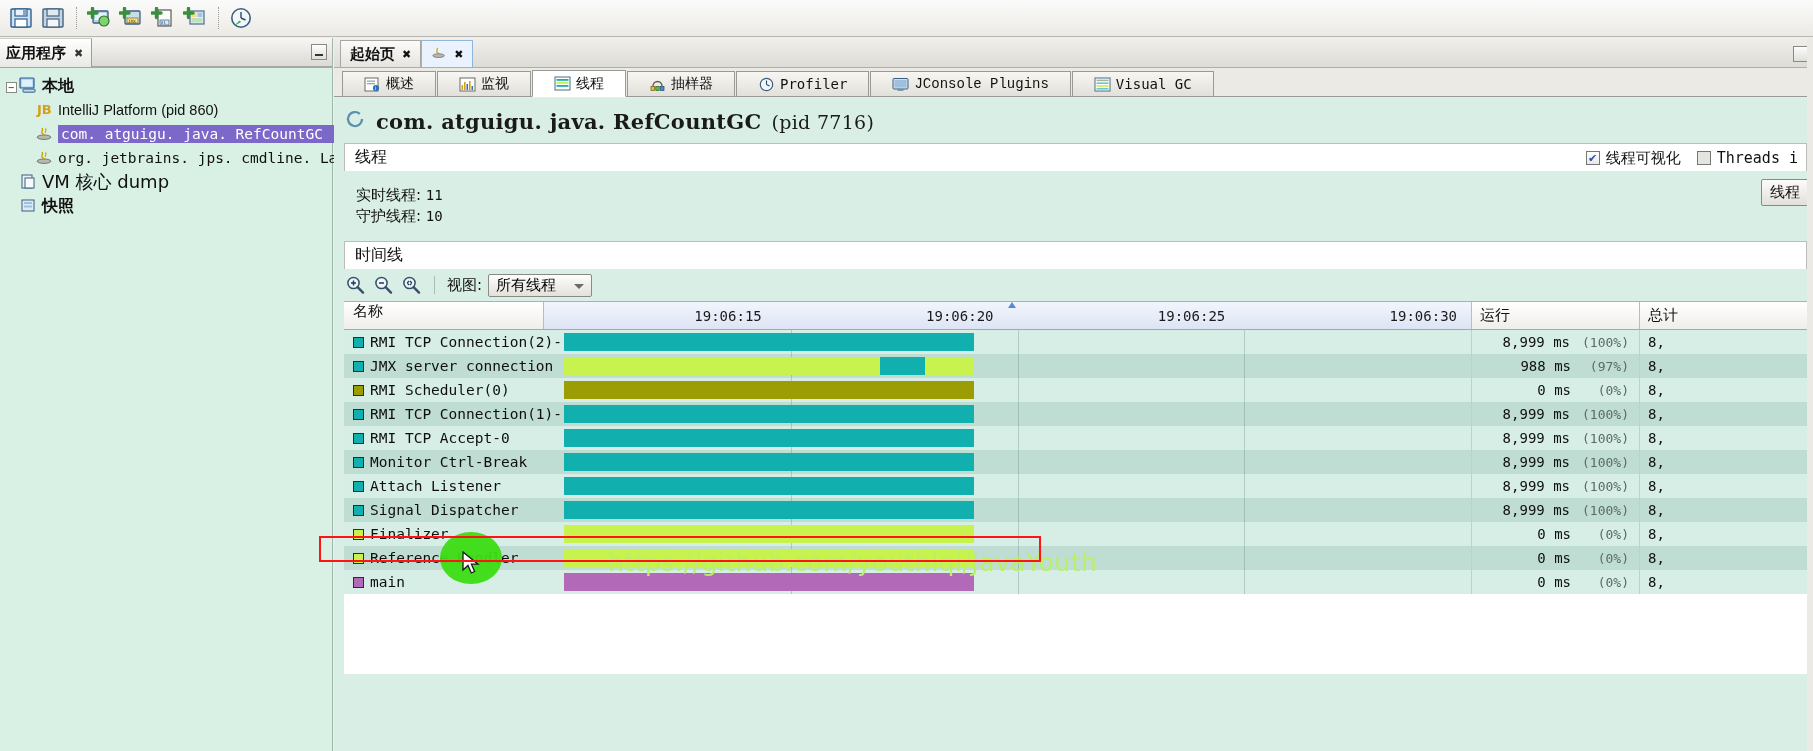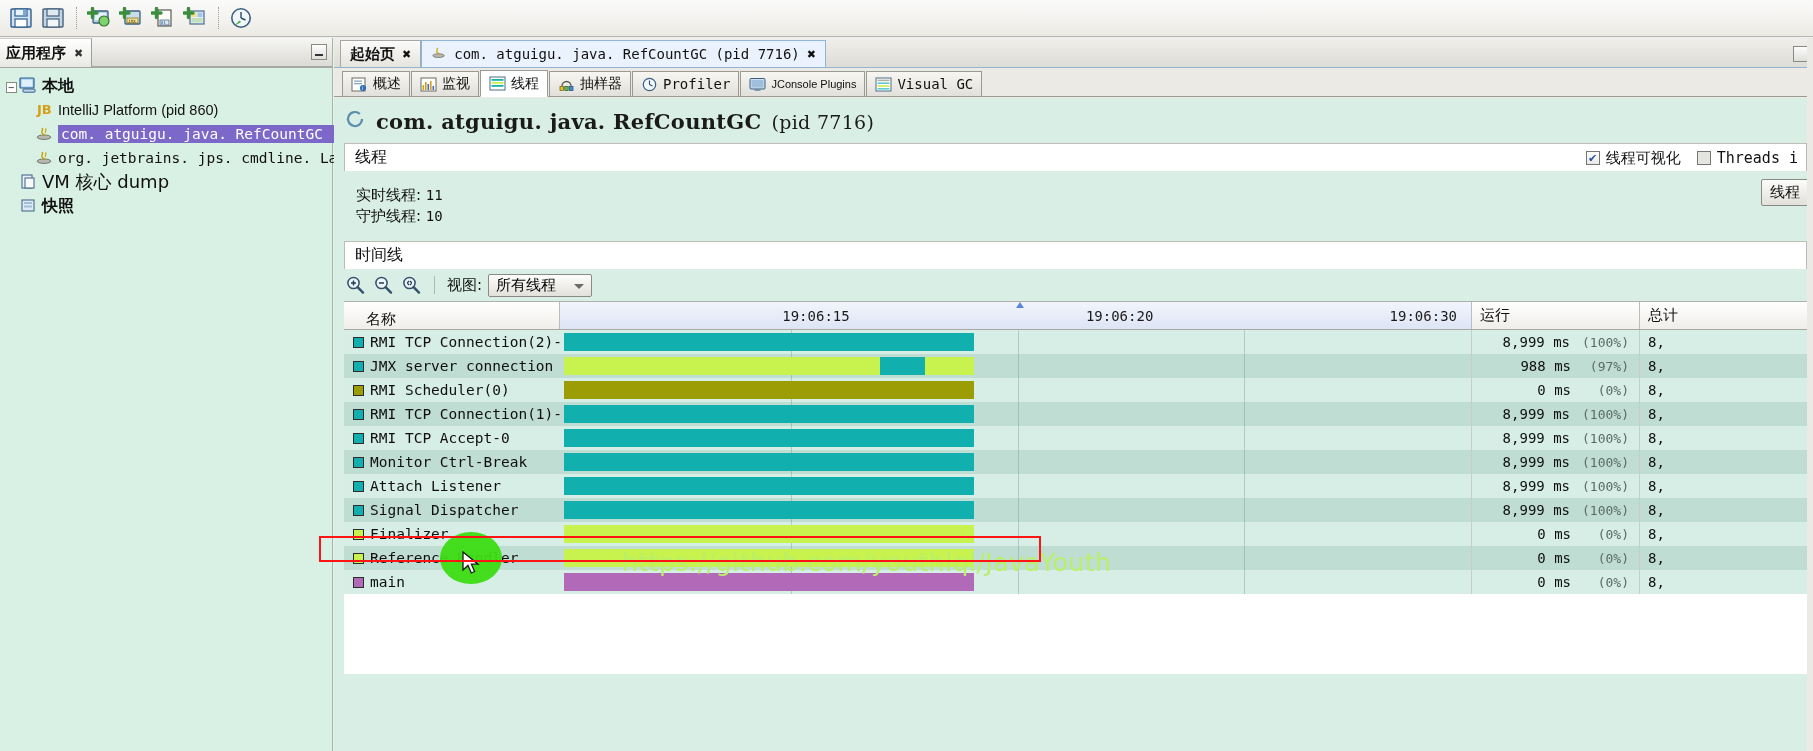--- a/index.html
+++ b/index.html
@@ -149,21 +149,21 @@
   .sub-tabbar {
     height: 29px;
     background: #eceae4;
     display: flex; align-items: flex-end;
     padding-left: 8px;
     border-bottom: 1px solid #9a9a94;
   }
   .sub-tab {
     height: 25px;
     display: flex; align-items: center; gap: 5px;
-    padding: 0 8px;
+    padding: 0 21px;
     margin-right: 1px;
     font-size: 14px;
     font-family: "DejaVu Sans", sans-serif;
     background: linear-gradient(#f7f6f2, #e2e0da);
     border: 1px solid #9a9a94;
     border-bottom: none;
     color: #111;
     white-space: nowrap;
   }
   .sub-tab.active {
@@ -288,22 +288,22 @@
   .tbl-header {
     display: flex;
     height: 28px;
     background: linear-gradient(#fdfdfd, #eceae6);
     border-bottom: 1px solid #a9a9a3;
     font-size: 15px;
     font-family: "DejaVu Sans", sans-serif;
     color: #111;
   }
   .th-name {
-    width: 216px; flex: none;
-    display: flex; align-items: flex-end; padding-left: 22px;
+    width: 200px; flex: none;
+    display: flex; align-items: flex-start; padding-left: 9px;
     border-right: 1px solid #bcbcb6;
     background: linear-gradient(#ffffff, #f0eeea);
   }
   .th-timeline {
     flex: 1;
     background: linear-gradient(#f2f5fd, #dde4f4);
     border-right: 1px solid #b6bdcb;
     position: relative;
     display: flex;
   }
@@ -578,21 +578,20 @@
         <span style="font-weight:bold">起始页</span>
         <span class="xmark">✖</span>
       </div>
       <div class="doc-tab active">
         <span>
           <svg width="16" height="15" viewBox="0 0 19 17">
             <ellipse cx="9" cy="12.2" rx="6.8" ry="2.2" fill="#b9b9b2" stroke="#6a6a62" stroke-width=".9"></ellipse>
             <path d="M7 3 c2 2 -1 3 0 5 c1 2 3 1 3 3" stroke="#c8a000" stroke-width="1.4" fill="none"></path>
           </svg>
         </span>
-        <span style="font-family:'DejaVu Sans Mono',monospace;font-size:14px">com. atguigu. java. RefCountGC  (pid 7716)</span>
         <span class="xmark">✖</span>
       </div>
       <div class="doc-tab-fill"></div>
       <div class="doc-min"></div>
     </div>
 
     <div class="sub-tabbar">
       <div class="sub-tab">
         <span class="mini-icon">
           <svg width="17" height="15" viewBox="0 0 17 15">
@@ -650,21 +649,21 @@
         <span style="font-family:'DejaVu Sans Mono',monospace;font-size:14px">Profiler</span>
       </div>
       <div class="sub-tab">
         <span class="mini-icon">
           <svg width="17" height="15" viewBox="0 0 17 15">
             <rect x="1" y="1.5" width="15" height="10.5" rx="1" fill="#cfe0ee" stroke="#3a5f80" stroke-width="1"></rect>
             <rect x="2.5" y="3" width="12" height="7.5" fill="#9fc0dc"></rect>
             <rect x="5.5" y="12.2" width="6" height="1.6" fill="#6a8aa6"></rect>
           </svg>
         </span>
-        <span style="font-family:Liberation Sans, sans-serif;font-size:11px">JConsole Plugins</span>
+        <span style="font-family:Liberation Mono, monospace;font-size:14px">JConsole Plugins</span>
       </div>
       <div class="sub-tab">
         <span class="mini-icon">
           <svg width="17" height="15" viewBox="0 0 17 15">
             <rect x="1" y="1" width="15" height="13" fill="#fff" stroke="#4a6c8a" stroke-width="1"></rect>
             <rect x="2.5" y="2.6" width="12" height="1.6" fill="#b0b0a0"></rect>
             <rect x="2.5" y="5.4" width="12" height="1.6" fill="#62cbd0"></rect>
             <rect x="2.5" y="8.2" width="12" height="1.6" fill="#d6e84a"></rect>
             <rect x="2.5" y="11" width="12" height="1.6" fill="#62cbd0"></rect>
           </svg>
@@ -752,20 +751,21 @@
 
       <div class="tbl-wrap">
         <div class="tbl-header">
           <div class="th-name">
             <span>名称</span>
           </div>
           <div class="th-timeline">
             <div class="th-marker"></div>
             <div class="th-tick">19:06:15</div>
             <div class="th-tick">19:06:20</div>
+            <div class="th-tick">19:06:25</div>
             <div class="th-tick">19:06:30</div>
           </div>
           <div class="th-run">
             <span>运行</span>
           </div>
           <div class="th-total">
             <span>总计</span>
           </div>
         </div>
         <div class="tbl-body" id="tbl-body">
@@ -991,15 +991,15 @@
 
   <div class="red-box" style="left:319px; top:536px; width:722px; height:26px;"></div>
 
   <div class="cursor-halo" style="left:440px; top:532px;"></div>
   <div class="cursor-arrow" style="left:462px; top:551px;">
     <svg width="20" height="26" viewBox="0 0 20 26">
       <path d="M1 1 L1 19 L6 14.4 L9.3 22 L12.6 20.5 L9.4 13.2 L16 13.2 Z" fill="#ffffff" stroke="#1a1a1a" stroke-width="1.3"></path>
     </svg>
   </div>
 
-  <div class="watermark" style="left:622px; top:548px;">https://github.com/youthlql/JavaYouth</div>
+  <div class="watermark" style="left:608px; top:548px;">https://github.com/youthlql/JavaYouth</div>
 
 </div>
 
 </body></html>

